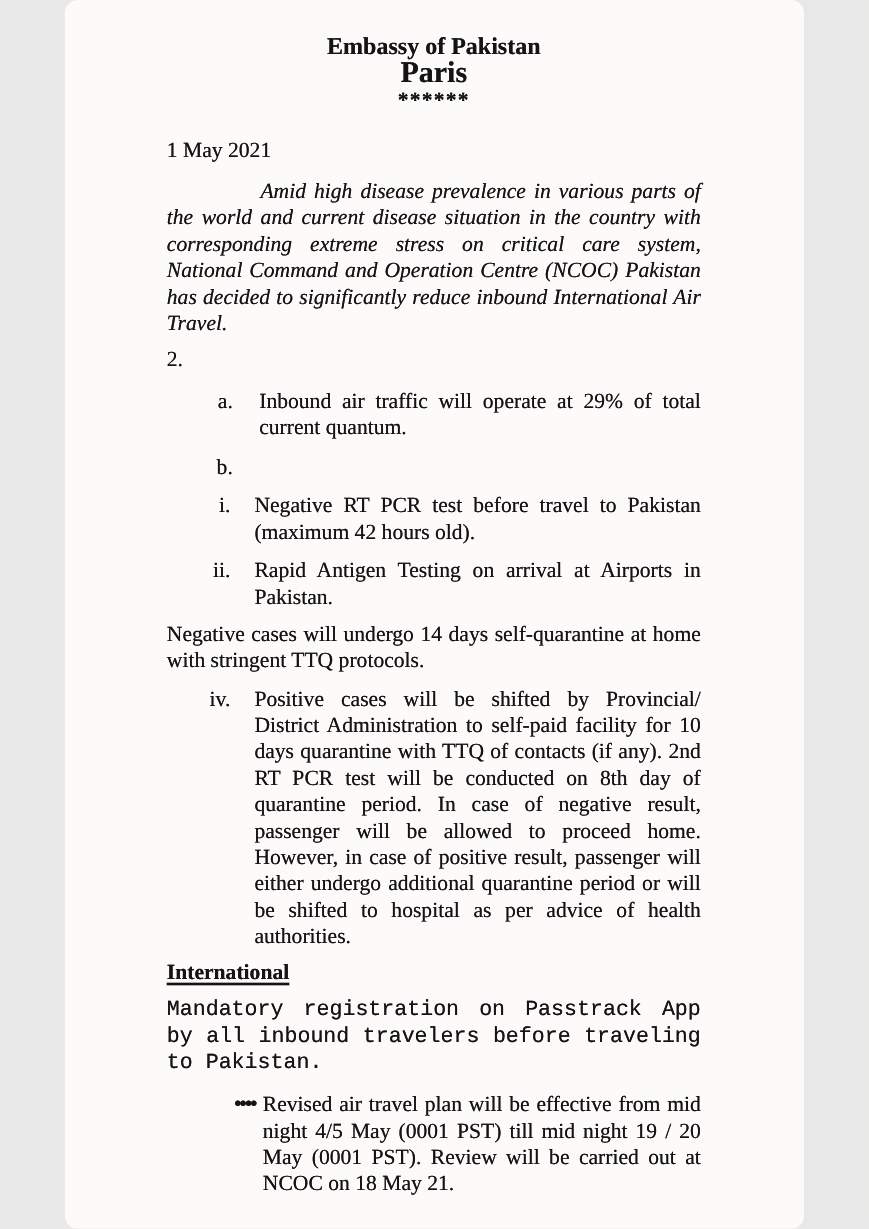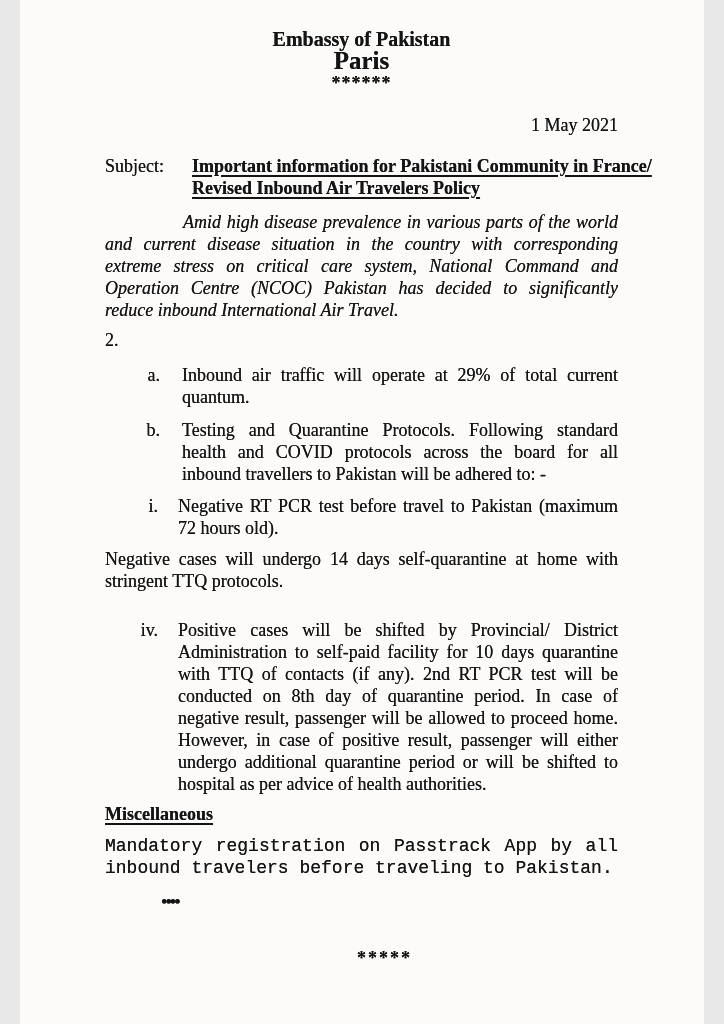--- a/index.html
+++ b/index.html
@@ -2,42 +2,43 @@
 <html><head>
 <meta charset="utf-8">
 <style>
   html, body {
     margin: 0;
     padding: 0;
     background: #e8e8e8;
   }
   .page {
     position: relative;
-    width: 684px;
+    width: 616px;
     height: 1024px;
     margin: 0 auto;
     background: #fcfbfa;
     color: #141414;
     font-family: "Liberation Serif", "DejaVu Serif", serif;
     font-size: 18px;
     line-height: 22px;
     box-sizing: border-box;
     padding: 28px 86px 0 85px;
     text-shadow: 0 0 0.55px rgba(15,15,15,0.85);
     overflow: hidden;
+    border-radius: 11px;
   }
 
   
   .doc-header { text-align: center; font-weight: bold; }
   .doc-header .org  { font-size: 20px; }
   .doc-header .city { font-size: 25px; }
   .doc-header .stars { font-size: 18px; letter-spacing: 1px; }
 
   
-  .date-row { text-align: right; margin-top: 20px; }
+  .date-row { text-align: left; margin-top: 20px; }
 
   
   .subject-row { display: flex; margin-top: 19px; }
   .subject-label { flex: none; width: 87px; }
   .subject-text { font-weight: bold; }
   .subject-text .subject-line {
     text-decoration: underline;
     text-decoration-thickness: 1.5px;
     text-underline-offset: 3px;
     white-space: nowrap;
@@ -104,62 +105,59 @@
 <div class="page">
 
   <div class="doc-header">
     <div class="org">Embassy of Pakistan</div>
     <div class="city">Paris</div>
     <div class="stars">******</div>
   </div>
 
   <div class="date-row">1 May 2021</div>
 
-  <div class="subject-row">
-    <div class="subject-label">Subject:</div>
-    <div class="subject-text">
-      <div class="subject-line">Important information for Pakistani Community in France/</div>
-      <div class="subject-line">Revised Inbound Air Travelers Policy</div>
-    </div>
-  </div>
 
   <div class="intro">Amid high disease prevalence in various parts of the world and current disease situation in the country with corresponding extreme stress on critical care system, National Command and Operation Centre (NCOC) Pakistan has decided to significantly reduce inbound International Air Travel.</div>
 
   <div class="sec2">
     <div class="sec2-num">2.</div>
   </div>
 
   <div class="item letter" style="margin-top:13px">
     <div class="marker">a.</div>
     <div class="body">Inbound air traffic will operate at 29% of total current quantum.</div>
   </div>
 
   <div class="item letter" style="margin-top:11px">
     <div class="marker">b.</div>
-    <div class="body">Testing and Quarantine Protocols. Following standard health and COVID protocols across the board for all inbound travellers to Pakistan will be adhered to: -</div>
   </div>
 
   <div class="item roman" style="margin-top:10px">
     <div class="marker">i.</div>
-    <div class="body">Negative RT PCR test before travel to Pakistan (maximum 72 hours old).</div>
+    <div class="body">Negative RT PCR test before travel to Pakistan (maximum 42 hours old).</div>
   </div>
 
+  <div class="item roman" style="margin-top:10px">
+    <div class="marker">ii.</div>
+    <div class="body">Rapid Antigen Testing on arrival at Airports in Pakistan.</div>
+  </div>
 
   <div class="item roman" style="margin-top:9px">
     <div class="body">Negative cases will undergo 14 days self-quarantine at home with stringent TTQ protocols.</div>
   </div>
 
-  <div class="item roman" style="margin-top:27px">
+  <div class="item roman" style="margin-top:10px">
     <div class="marker">iv.</div>
     <div class="body">Positive cases will be shifted by Provincial/ District Administration to self-paid facility for 10 days quarantine with TTQ of contacts (if any). 2nd RT PCR test will be conducted on 8th day of quarantine period. In case of negative result, passenger will be allowed to proceed home. However, in case of positive result, passenger will either undergo additional quarantine period or will be shifted to hospital as per advice of health authorities.</div>
   </div>
 
-  <div class="misc-heading">Miscellaneous</div>
+  <div class="misc-heading">International</div>
 
   <div class="mandatory">Mandatory registration on Passtrack App by all inbound travelers before traveling to Pakistan.</div>
 
   <div class="bullet-item">
     <div class="bullet-marker">••••</div>
+    <div class="bullet-body">Revised air travel plan will be effective from mid night 4/5 May (0001 PST) till mid night 19 / 20 May (0001 PST). Review will be carried out at NCOC on 18 May 21.</div>
   </div>
 
   <div class="footer-stars">*****</div>
 
 </div>
 
 </body></html>

